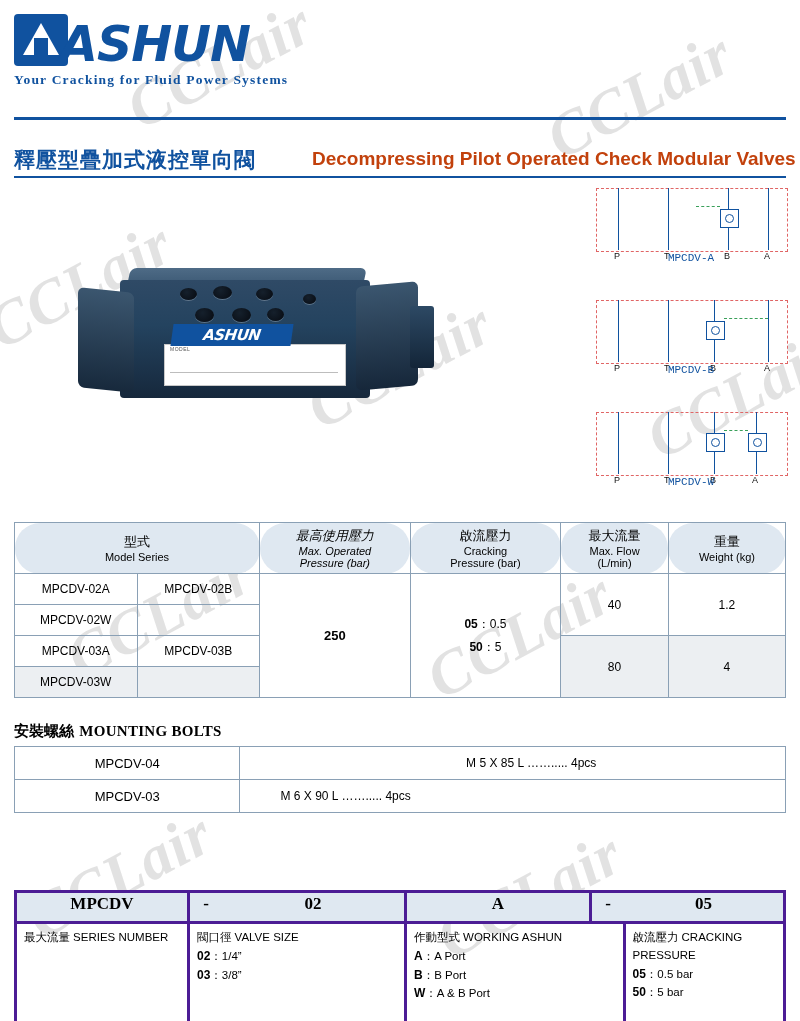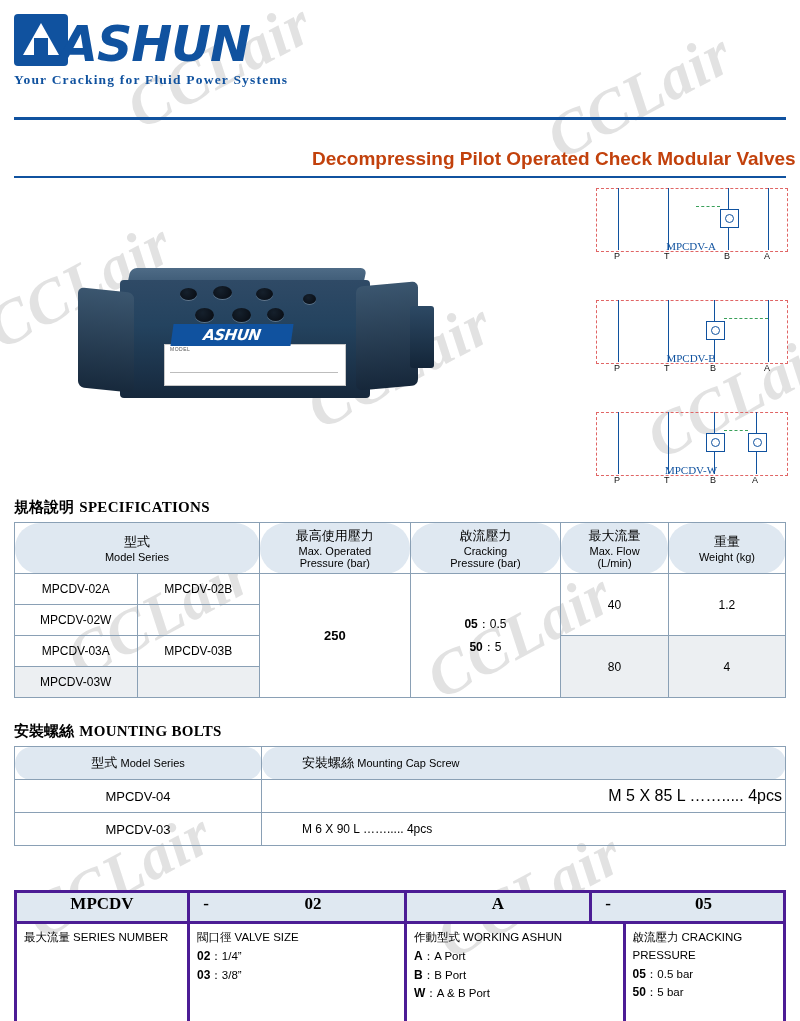--- a/index.html
+++ b/index.html
@@ -153,22 +153,22 @@
     position:absolute;width:17px;height:17px;border:1px solid #10529f;background:#fff;
   }
   .sym .cv:after{
     content:"";position:absolute;left:4px;top:4px;width:7px;height:7px;
     border:1px solid #10529f;border-radius:50%;
   }
   .sym .plabel{
     position:absolute;font-size:9px;color:#111;font-family:"Liberation Sans",sans-serif;
   }
   .sym .name{
-    position:absolute;width:190px;text-align:center;top:52px;
-    font-size:11px;color:#10529f;font-family:Liberation Serif, serif;
+    position:absolute;width:190px;text-align:center;top:64px;
+    font-size:11px;color:#10529f;font-family:Liberation Mono, monospace;
   }
 
   
   .sec{
     position:absolute;
     font-family:"DejaVu Sans", sans-serif;
     font-weight:bold;font-size:15px;color:#000;
   }
   .sec .en{
     font-family:"Liberation Serif", serif;
@@ -214,20 +214,21 @@
   <div class="wm" style="left:20px;top:840px;font-size:62px;">CCLair</div>
   <div class="wm" style="left:430px;top:860px;font-size:62px;">CCLair</div>
 
   <div class="logo-wrap">
     <div class="logo-mark"></div>
     <div class="logo-text">ASHUN</div>
   </div>
   <div class="logo-tag">Your Cracking for Fluid Power Systems</div>
   <div class="header-rule"></div>
 
+  <div class="title-cn">釋壓型疊加式液控單向閥</div>
   <div class="title-en">Decompressing Pilot Operated Check Modular Valves</div>
   <div class="title-rule"></div>
 
   <div class="photo">
     <div class="body-top"></div>
     <div class="body-main"></div>
     <div class="end-l"></div>
     <div class="end-r"></div>
     <div class="cap-r"></div>
 
@@ -290,33 +291,29 @@
     <div class="cv" style="left:110px;top:21px;"></div>
     <div class="cv" style="left:152px;top:21px;"></div>
     <div class="dash" style="left:128px;top:18px;width:24px;"></div>
     <div class="plabel" style="left:18px;top:63px;">P</div>
     <div class="plabel" style="left:68px;top:63px;">T</div>
     <div class="plabel" style="left:114px;top:63px;">B</div>
     <div class="plabel" style="left:156px;top:63px;">A</div>
     <div class="name">MPCDV-W</div>
   </div>
 
-  <div class="sec" style="left:14px;top:498px;">
-    <span>規格說明</span>
-    <span class="en">SPECIFICATIONS</span>
-  </div>
 
   <table class="tbl" style="left:14px;top:522px;width:772px;">
     <tbody>
         <tr>
       <th colspan="2" style="width:240px;height:46px;">
         <div class="hd-cn">型式</div>
         <div class="hd-en">Model Series</div>
       </th>
-      <th style="width:150px;">
+      <th style="width:150px;font-style:italic;">
         <div class="hd-cn">最高使用壓力</div>
         <div class="hd-en">Max. Operated</div>
         <div class="hd-en">Pressure (bar)</div>
       </th>
       <th style="width:150px;">
         <div class="hd-cn">啟流壓力</div>
         <div class="hd-en">Cracking</div>
         <div class="hd-en">Pressure (bar)</div>
       </th>
       <th style="width:105px;">
@@ -359,33 +356,23 @@
   </tbody>
     </table>
 
   <div class="sec" style="left:14px;top:722px;">
     <span>安裝螺絲</span>
     <span class="en">MOUNTING BOLTS</span>
   </div>
 
   <table class="tbl" style="left:14px;top:746px;width:772px;">
     <tbody>
-        <tr>
-      <th style="width:240px;height:28px;">
-        <span class="hd-cn">型式</span>
-        <span class="hd-en">Model Series</span>
-      </th>
-      <th style="text-align:left;padding-left:40px;">
-        <span class="hd-cn">安裝螺絲</span>
-        <span class="hd-en">Mounting Cap Screw</span>
-      </th>
-    </tr>
     <tr>
       <td style="height:28px;font-size:13px;">MPCDV-04</td>
-      <td style="text-align:right;padding-left:40px;font-size:16px;">M 5 X 85 L ……..... 4pcs</td>
+      <td style="text-align:center;padding-left:40px;font-size:12px;">M 5 X 85 L ……..... 4pcs</td>
     </tr>
     <tr>
       <td style="height:28px;font-size:13px;margin-left:16px;">MPCDV-03</td>
       <td style="text-align:left;padding-left:40px;font-size:12px;">M 6 X 90 L ……..... 4pcs</td>
     </tr>
   </tbody>
     </table>
 
 
   <table class="order-tbl" style="left:14px;top:890px;width:772px;border-collapse:collapse;">

